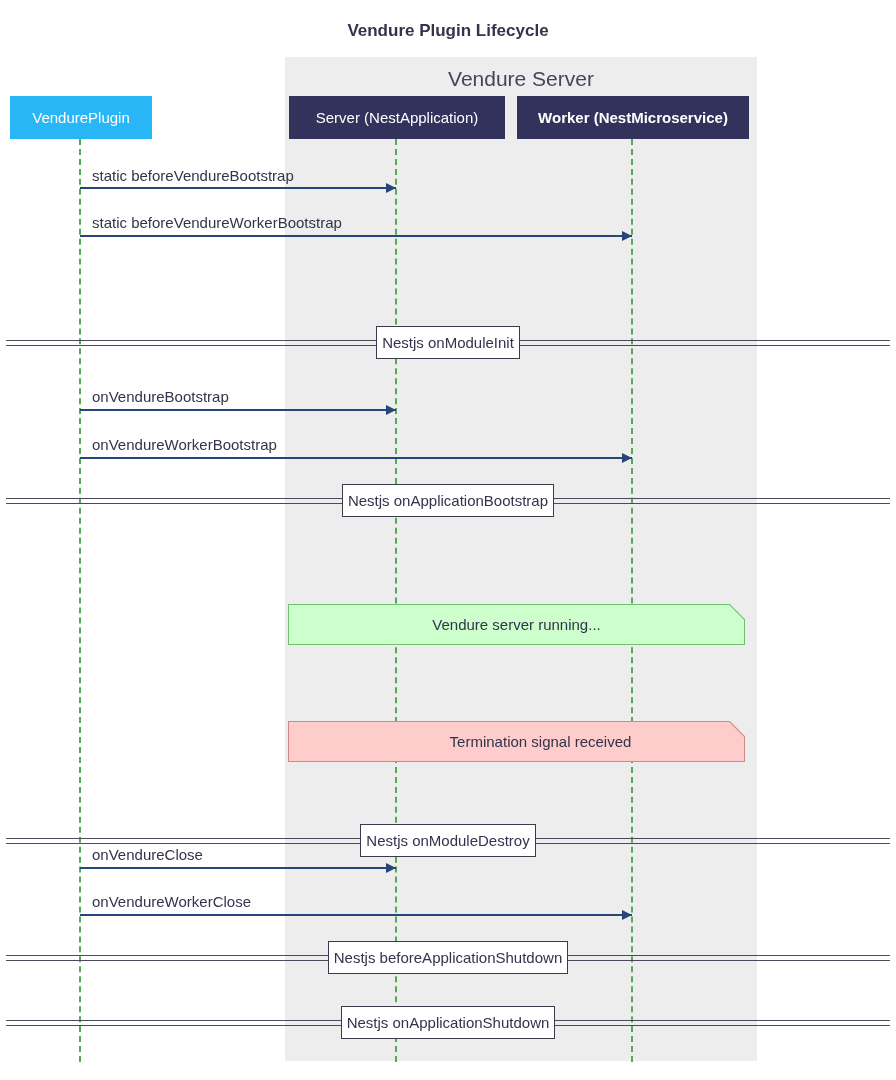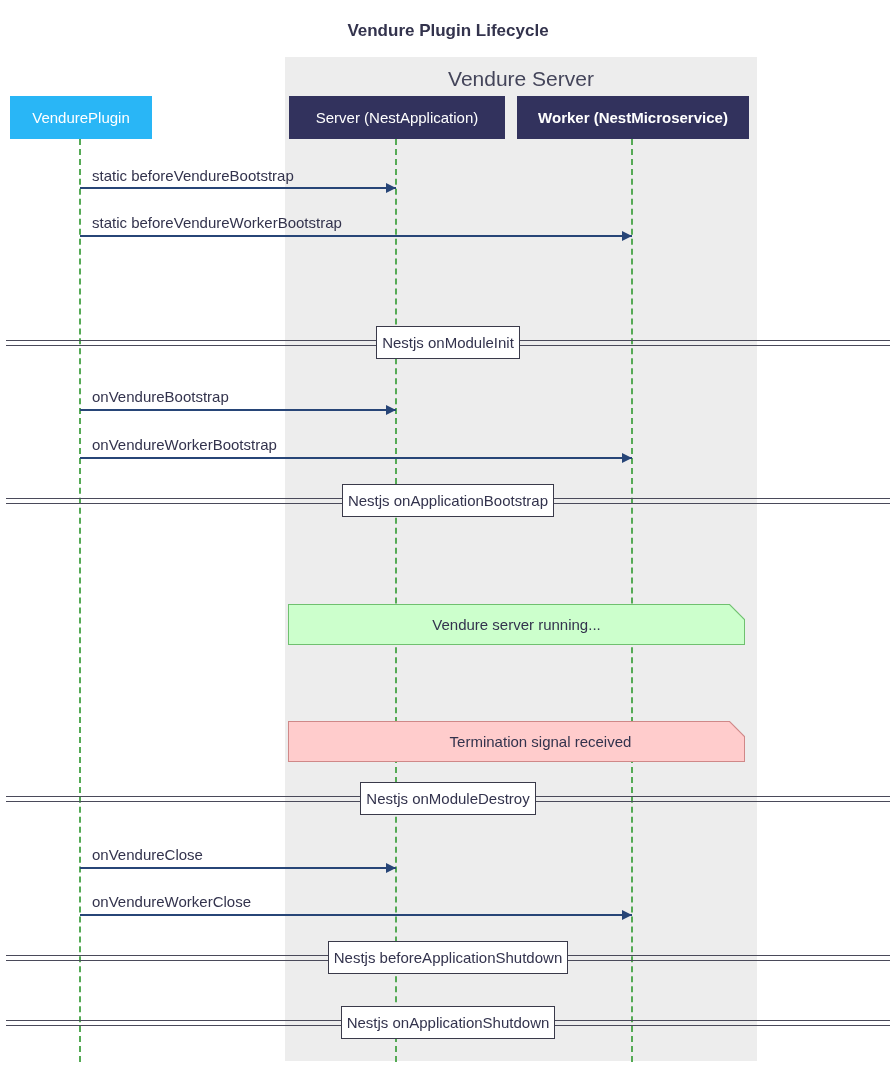--- a/index.html
+++ b/index.html
@@ -101,21 +101,21 @@
   </div>
 
   <div class="note danger" style="top:721px;">
     <span>Termination signal received</span>
     <svg class="note-fold" width="16" height="16" viewBox="0 0 16 16">
       <path class="fold-bg" d="M0 0 L16 0 L16 16 Z"></path>
       <path class="fold-edge" d="M0 0 L16 16"></path>
     </svg>
   </div>
 
-  <div class="divider" style="top:782px;justify-content:center;">
+  <div class="divider" style="top:824px;justify-content:center;">
     <div class="divider-rule"></div>
     <div class="divider-label">Nestjs onModuleDestroy</div>
   </div>
 
   <div class="msg-label" style="left:92px; top:846px;">onVendureClose</div>
   <div class="msg-line" style="left:80px; top:867px; width:316px;"></div>
 
   <div class="msg-label" style="left:92px; top:893px;">onVendureWorkerClose</div>
   <div class="msg-line" style="left:80px; top:914px; width:552px;"></div>
 

